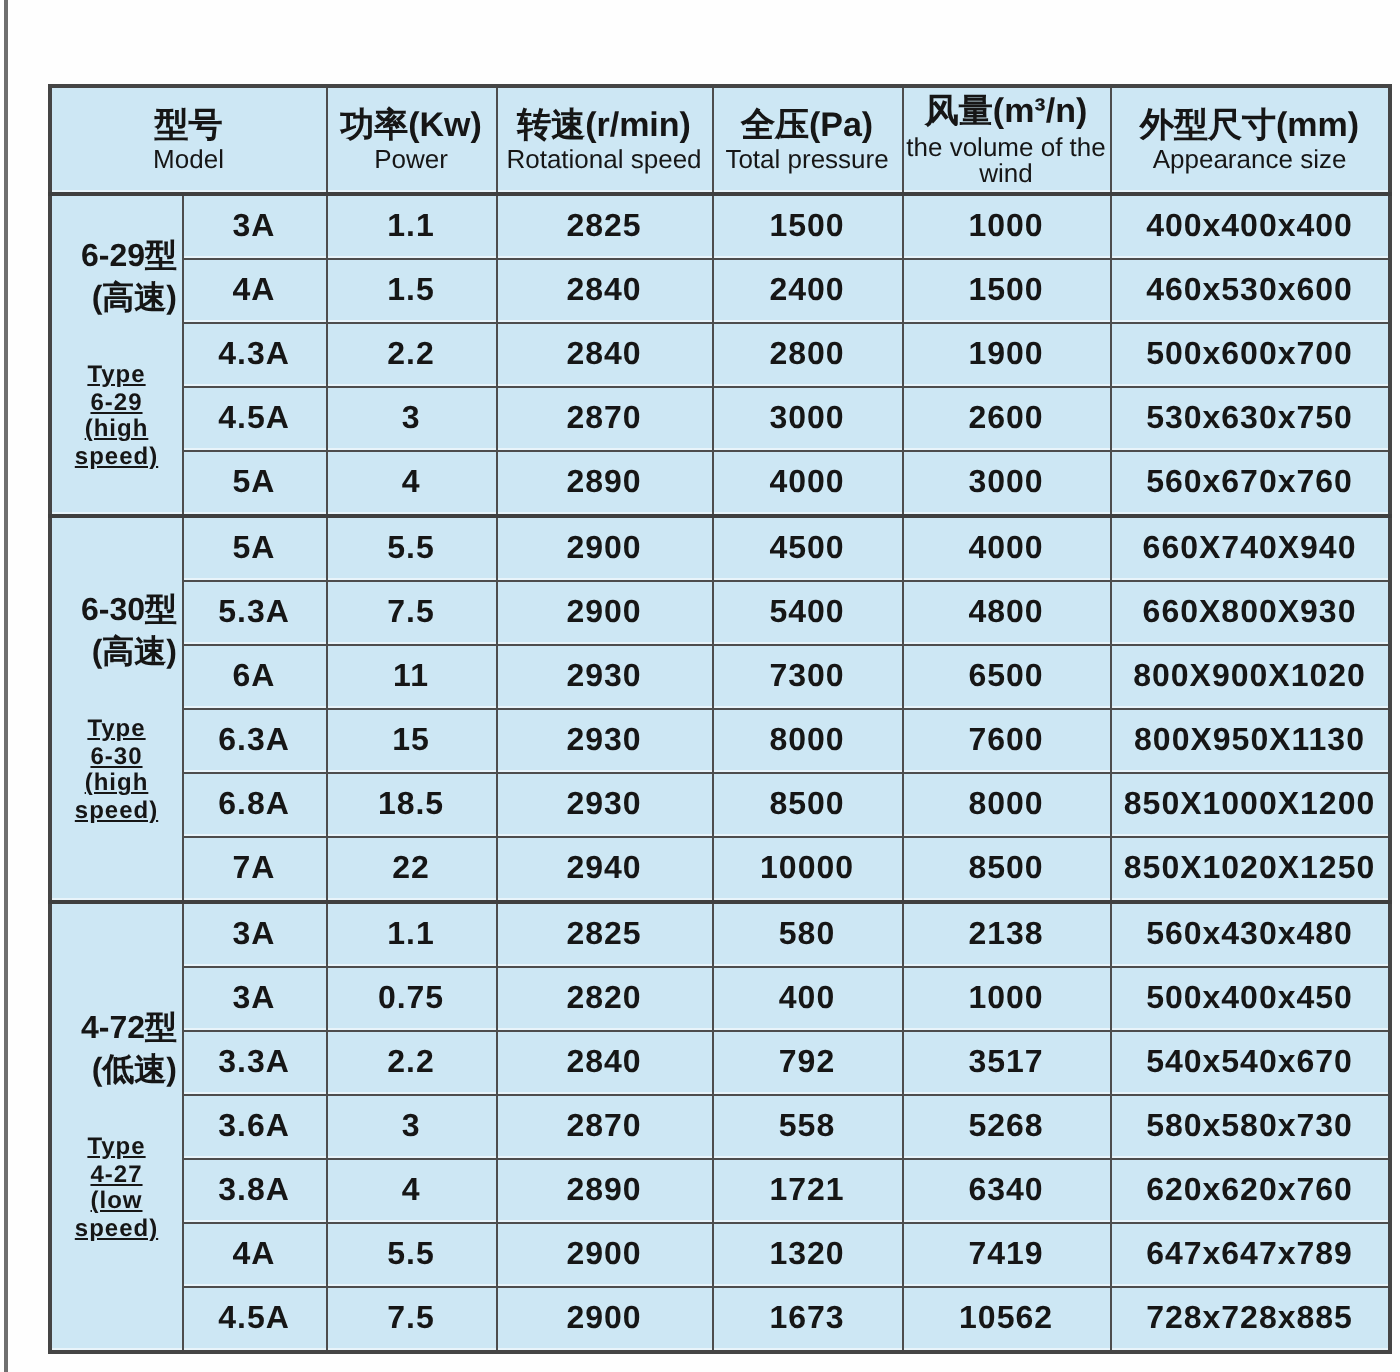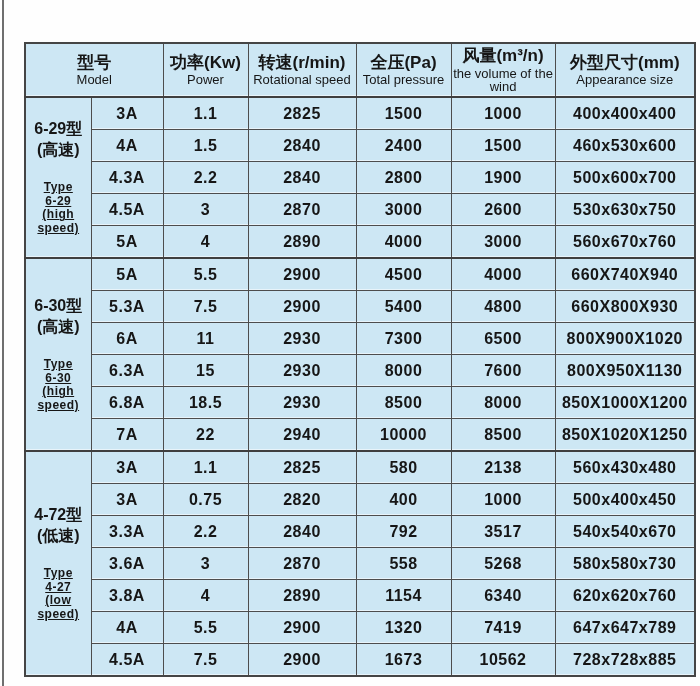--- a/index.html
+++ b/index.html
@@ -75,20 +75,21 @@
     border-top: 2px solid #3f3f3f;
   }
   .model-cell {
     padding: 4px 2px !important;
   }
   .model-zh {
     font-size: 16px;
     font-weight: bold;
     line-height: 1.3;
     letter-spacing: 0;
+    text-align: right;
   }
   .model-en {
     font-size: 12px;
     font-weight: bold;
     line-height: 1.15;
     margin-top: 20px;
     word-spacing: 100vw; 
     text-decoration: underline;
   }
   .cell-size { letter-spacing: 0; font-size: 15px; }
@@ -271,21 +272,21 @@
           <td>3</td>
           <td>2870</td>
           <td>558</td>
           <td>5268</td>
           <td class="cell-size">580x580x730</td>
         </tr>
         <tr>
           <td>3.8A</td>
           <td>4</td>
           <td>2890</td>
-          <td>1154</td>
+          <td>1721</td>
           <td>6340</td>
           <td class="cell-size">620x620x760</td>
         </tr>
         <tr>
           <td>4A</td>
           <td>5.5</td>
           <td>2900</td>
           <td>1320</td>
           <td>7419</td>
           <td class="cell-size">647x647x789</td>

